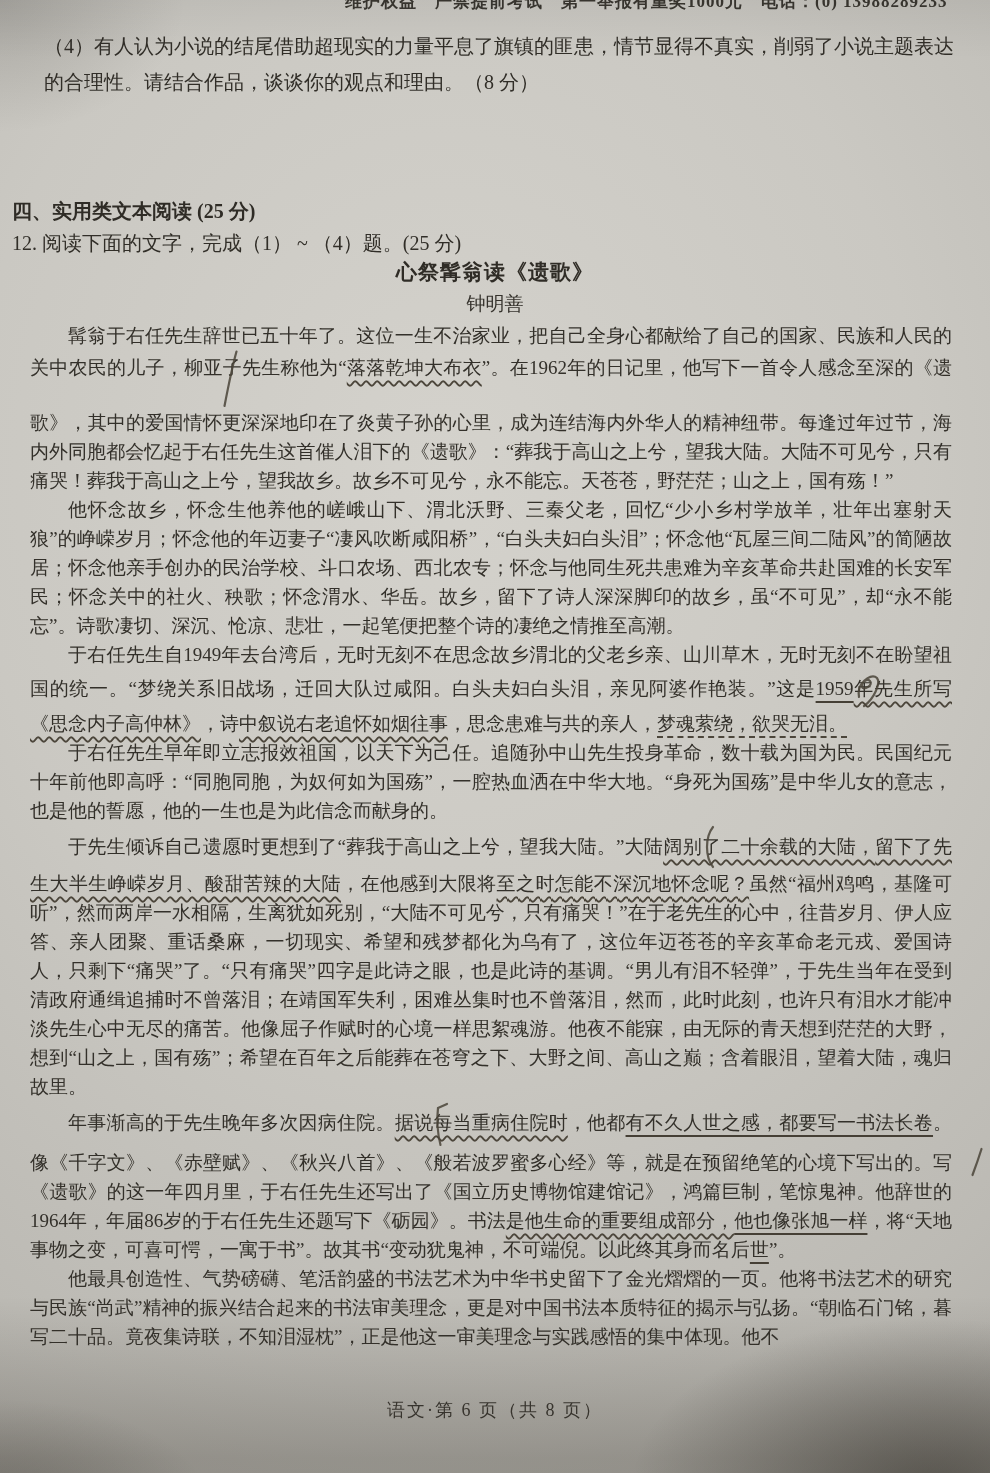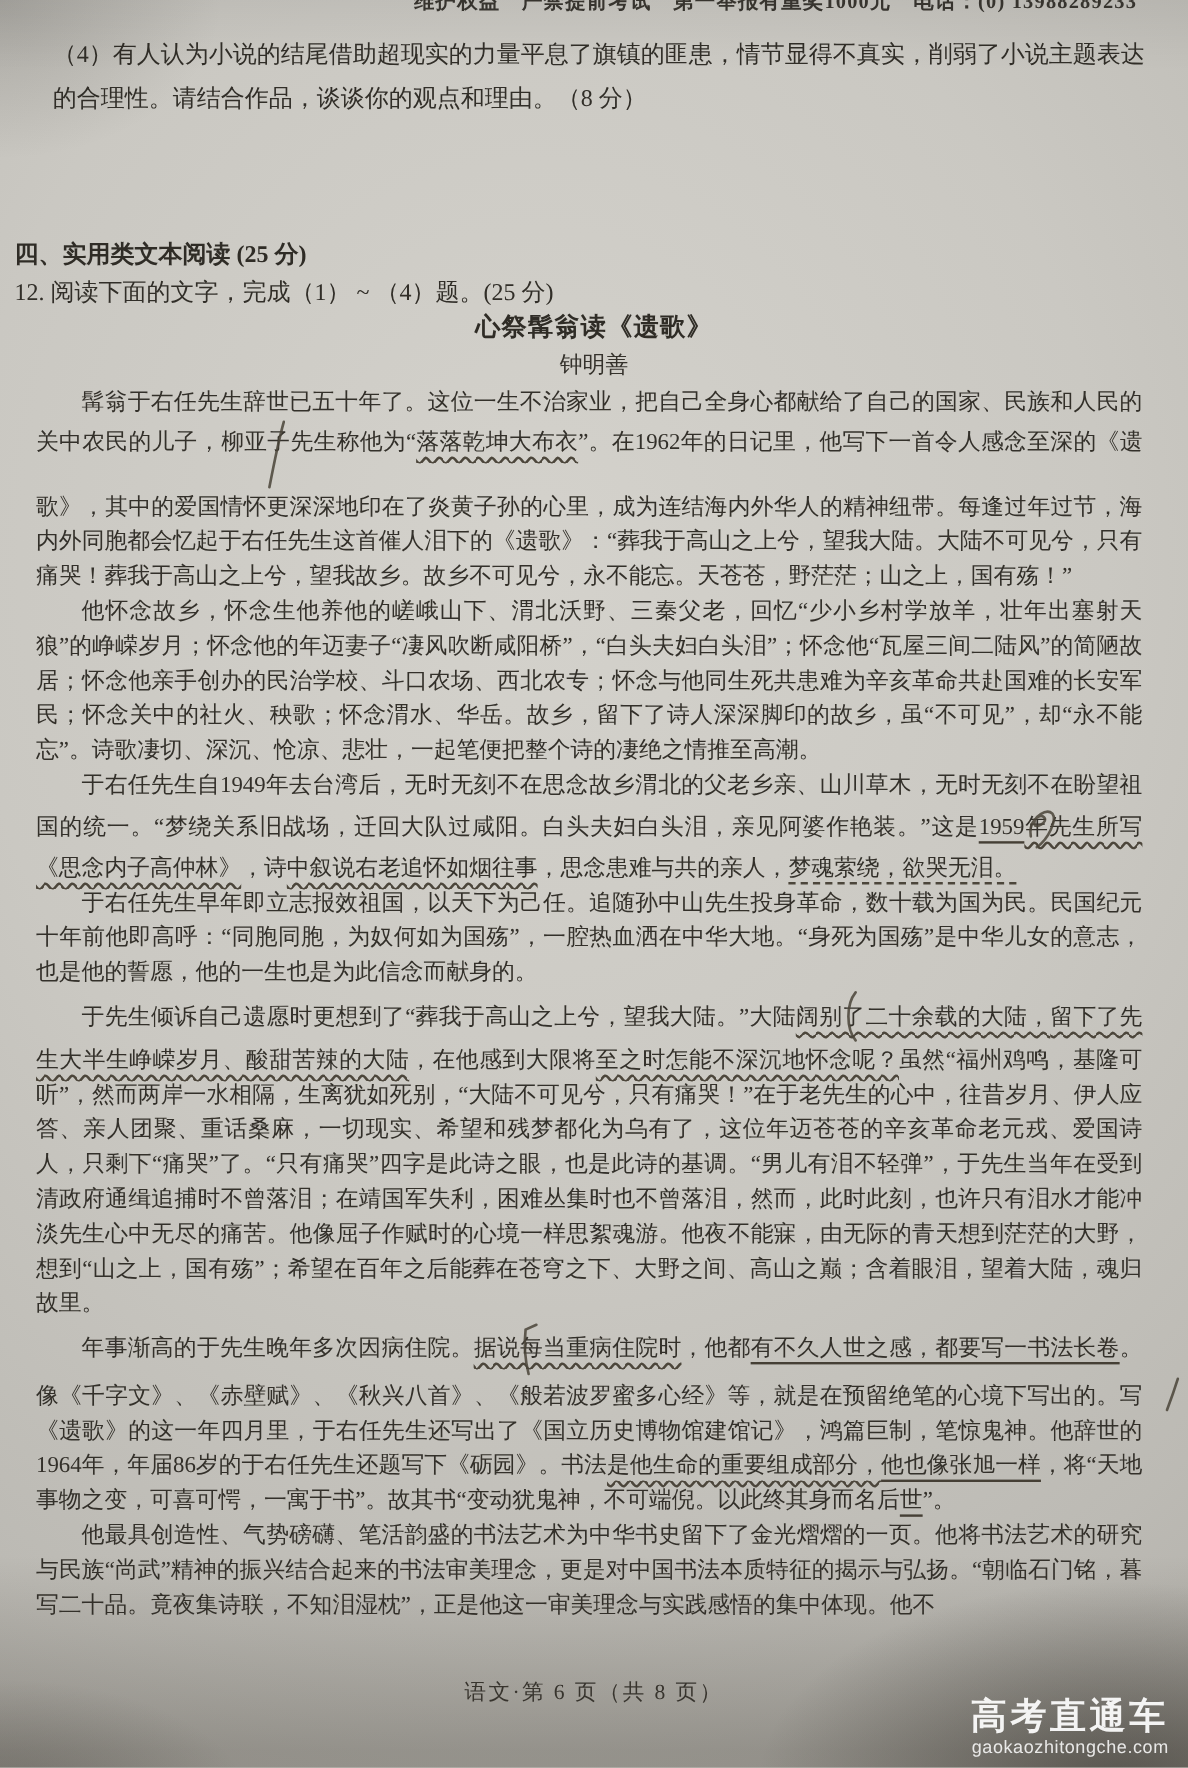--- a/index.html
+++ b/index.html
@@ -93,17 +93,13 @@
             </svg></span><span>写《遗歌》的这一年四月里，于右任先生还写出了《国立历史博物馆建馆记》，鸿篇巨制，笔惊鬼神。他辞世的1964年，年届86岁的于右任先生还题写下《砺园》。书法</span><span class="u-wavy">是他生命的重要组成部分，</span><span class="u-solid">他也像张旭一样</span><span>，将“天地事物之变，可喜可愕，一寓于书”。故其书“变动犹鬼神，不可端倪。以此终其身而名后</span><span class="u-solid">世</span><span>”。</span></p>
         <p class="para"><span>他最具创造性、气势磅礴、笔活韵盛的书法艺术为中华书史留下了金光熠熠的一页。他将书法艺术的研究与民族“尚武”精神的振兴结合起来的书法审美理念，更是对中国书法本质特征的揭示与弘扬。“朝临石门铭，暮写二十品。竟夜集诗联，不知泪湿枕”，正是他这一审美理念与实践感悟的集中体现。他不</span></p>
       </div>
 
     <div class="footer">语文·第 6 页（共 8 页）</div>
 
   </div>
 
   <div class="paper-shade"></div>
 
-  <div class="watermark">
-    <div class="wm-title">高考直通车</div>
-    <div class="wm-url">gaokaozhitongche.com</div>
-  </div>
 </div>
 
 </body></html>

